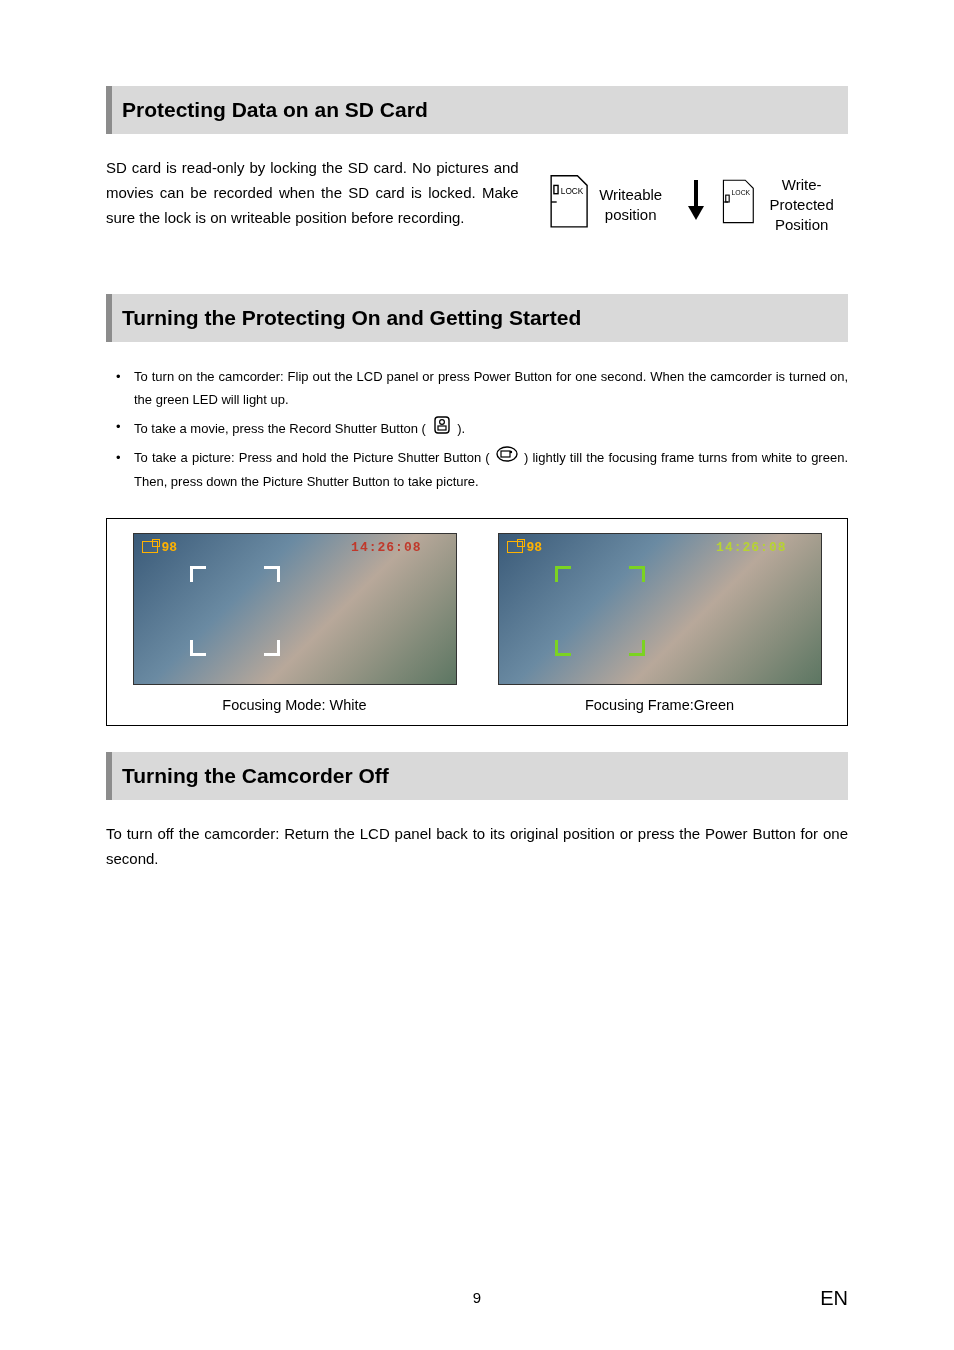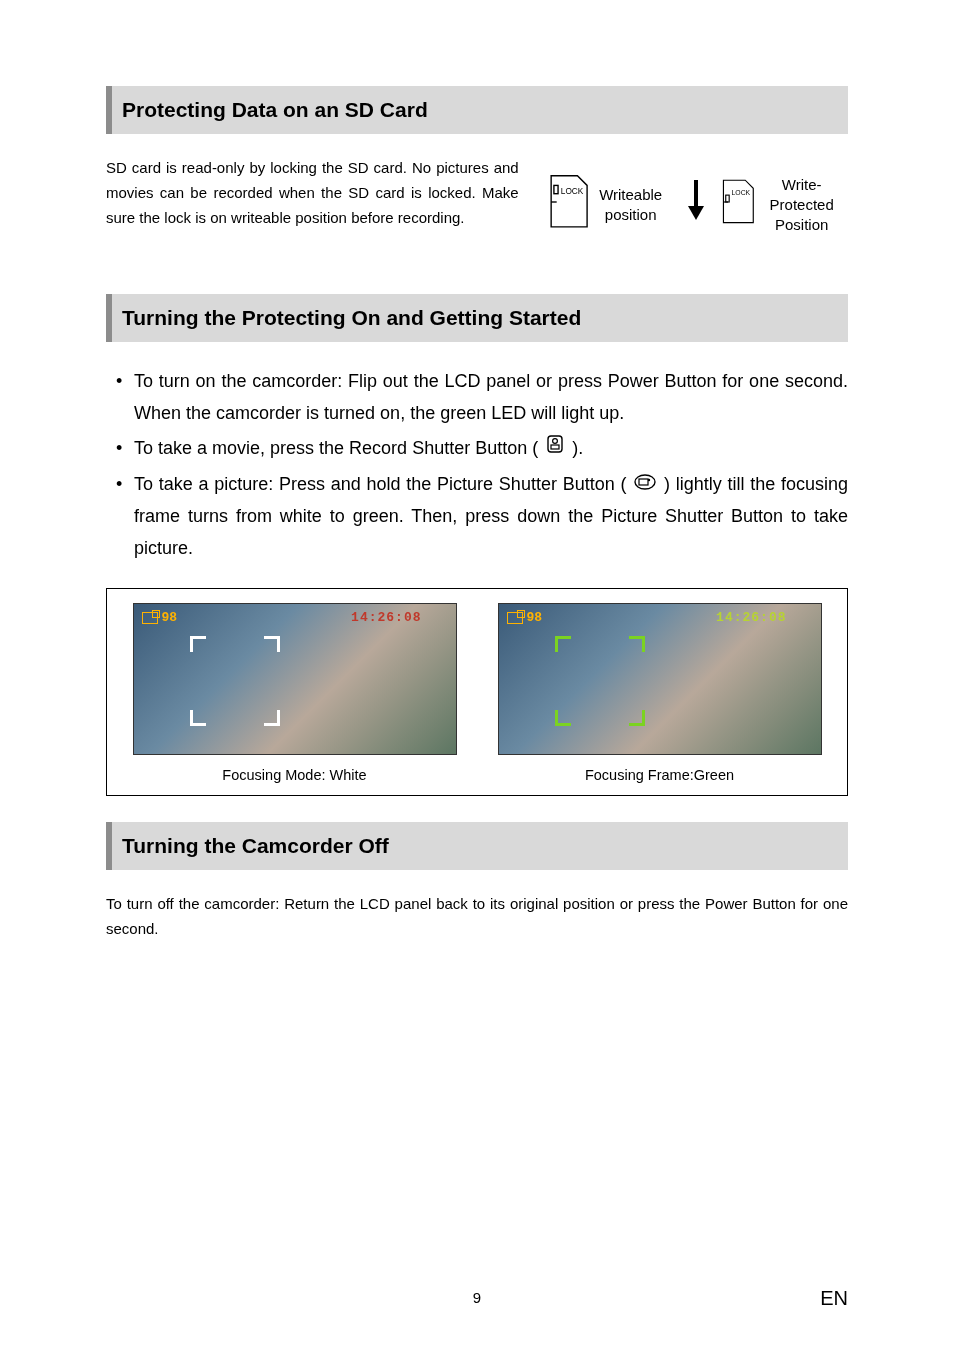--- a/index.html
+++ b/index.html
@@ -44,21 +44,21 @@
     width: 22px; height: 48px;
     display:flex; align-items:center; justify-content:center;
     margin-top: 14px;
   }
   ul.bullets {
     list-style: none;
     padding: 0;
     margin: 0 0 24px 0;
   }
   ul.bullets > li {
-    font-size: 18px;
+    font-size: 13px;
     line-height: 1.75;
     text-align: justify;
     padding-left: 28px;
     position: relative;
     margin-bottom: 4px;
   }
   ul.bullets > li::before {
     content: "•";
     position: absolute;
     left: 10px;

